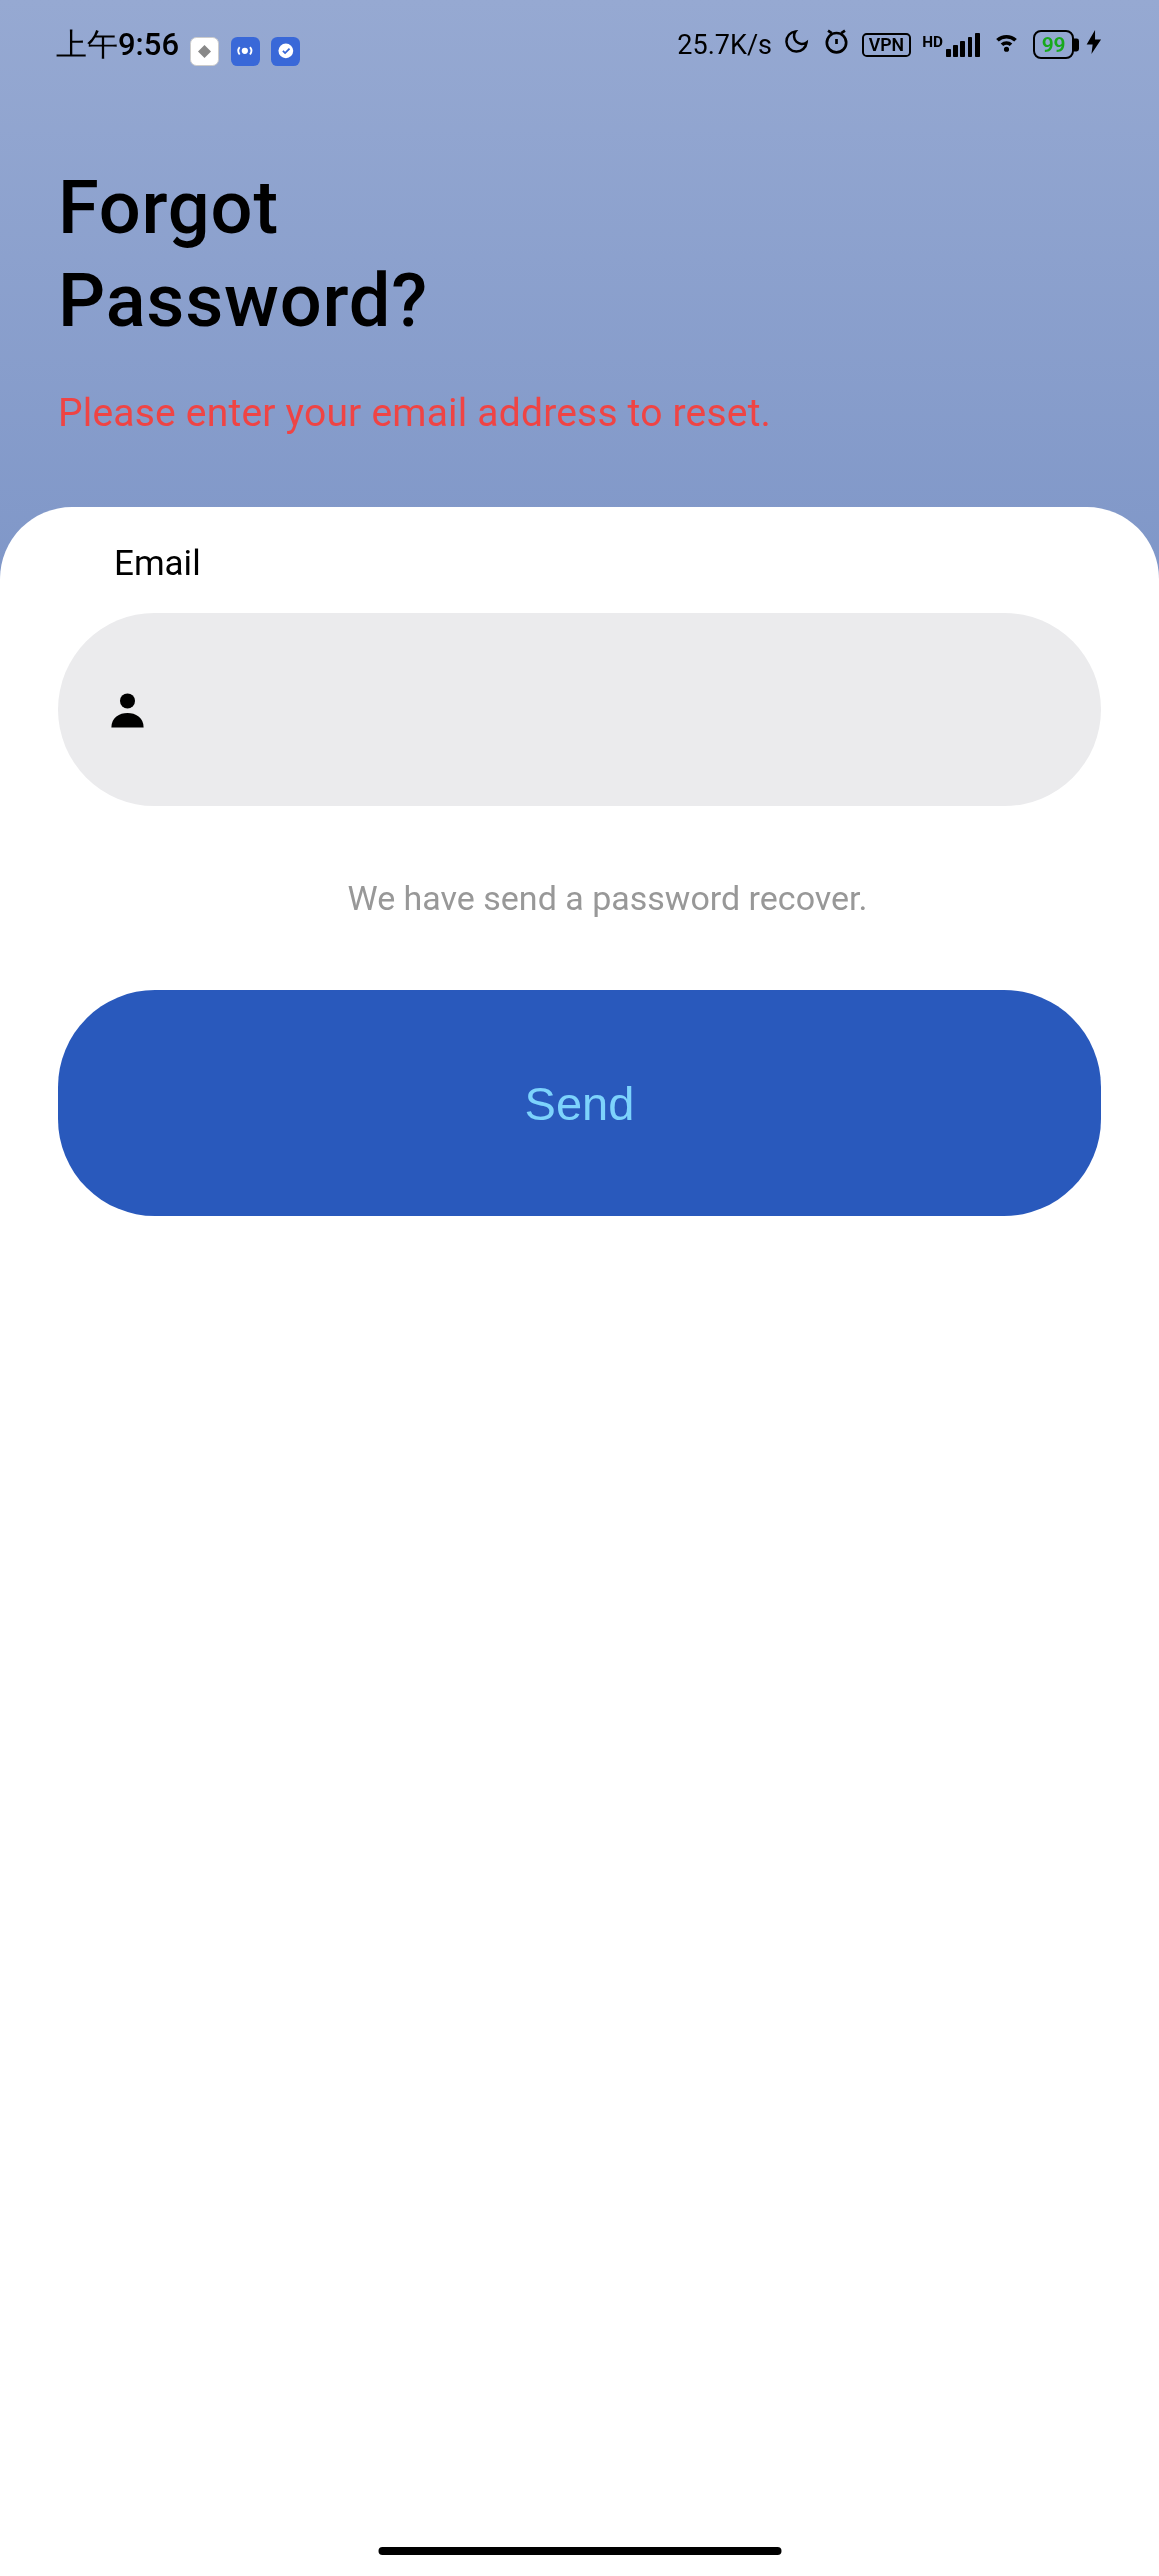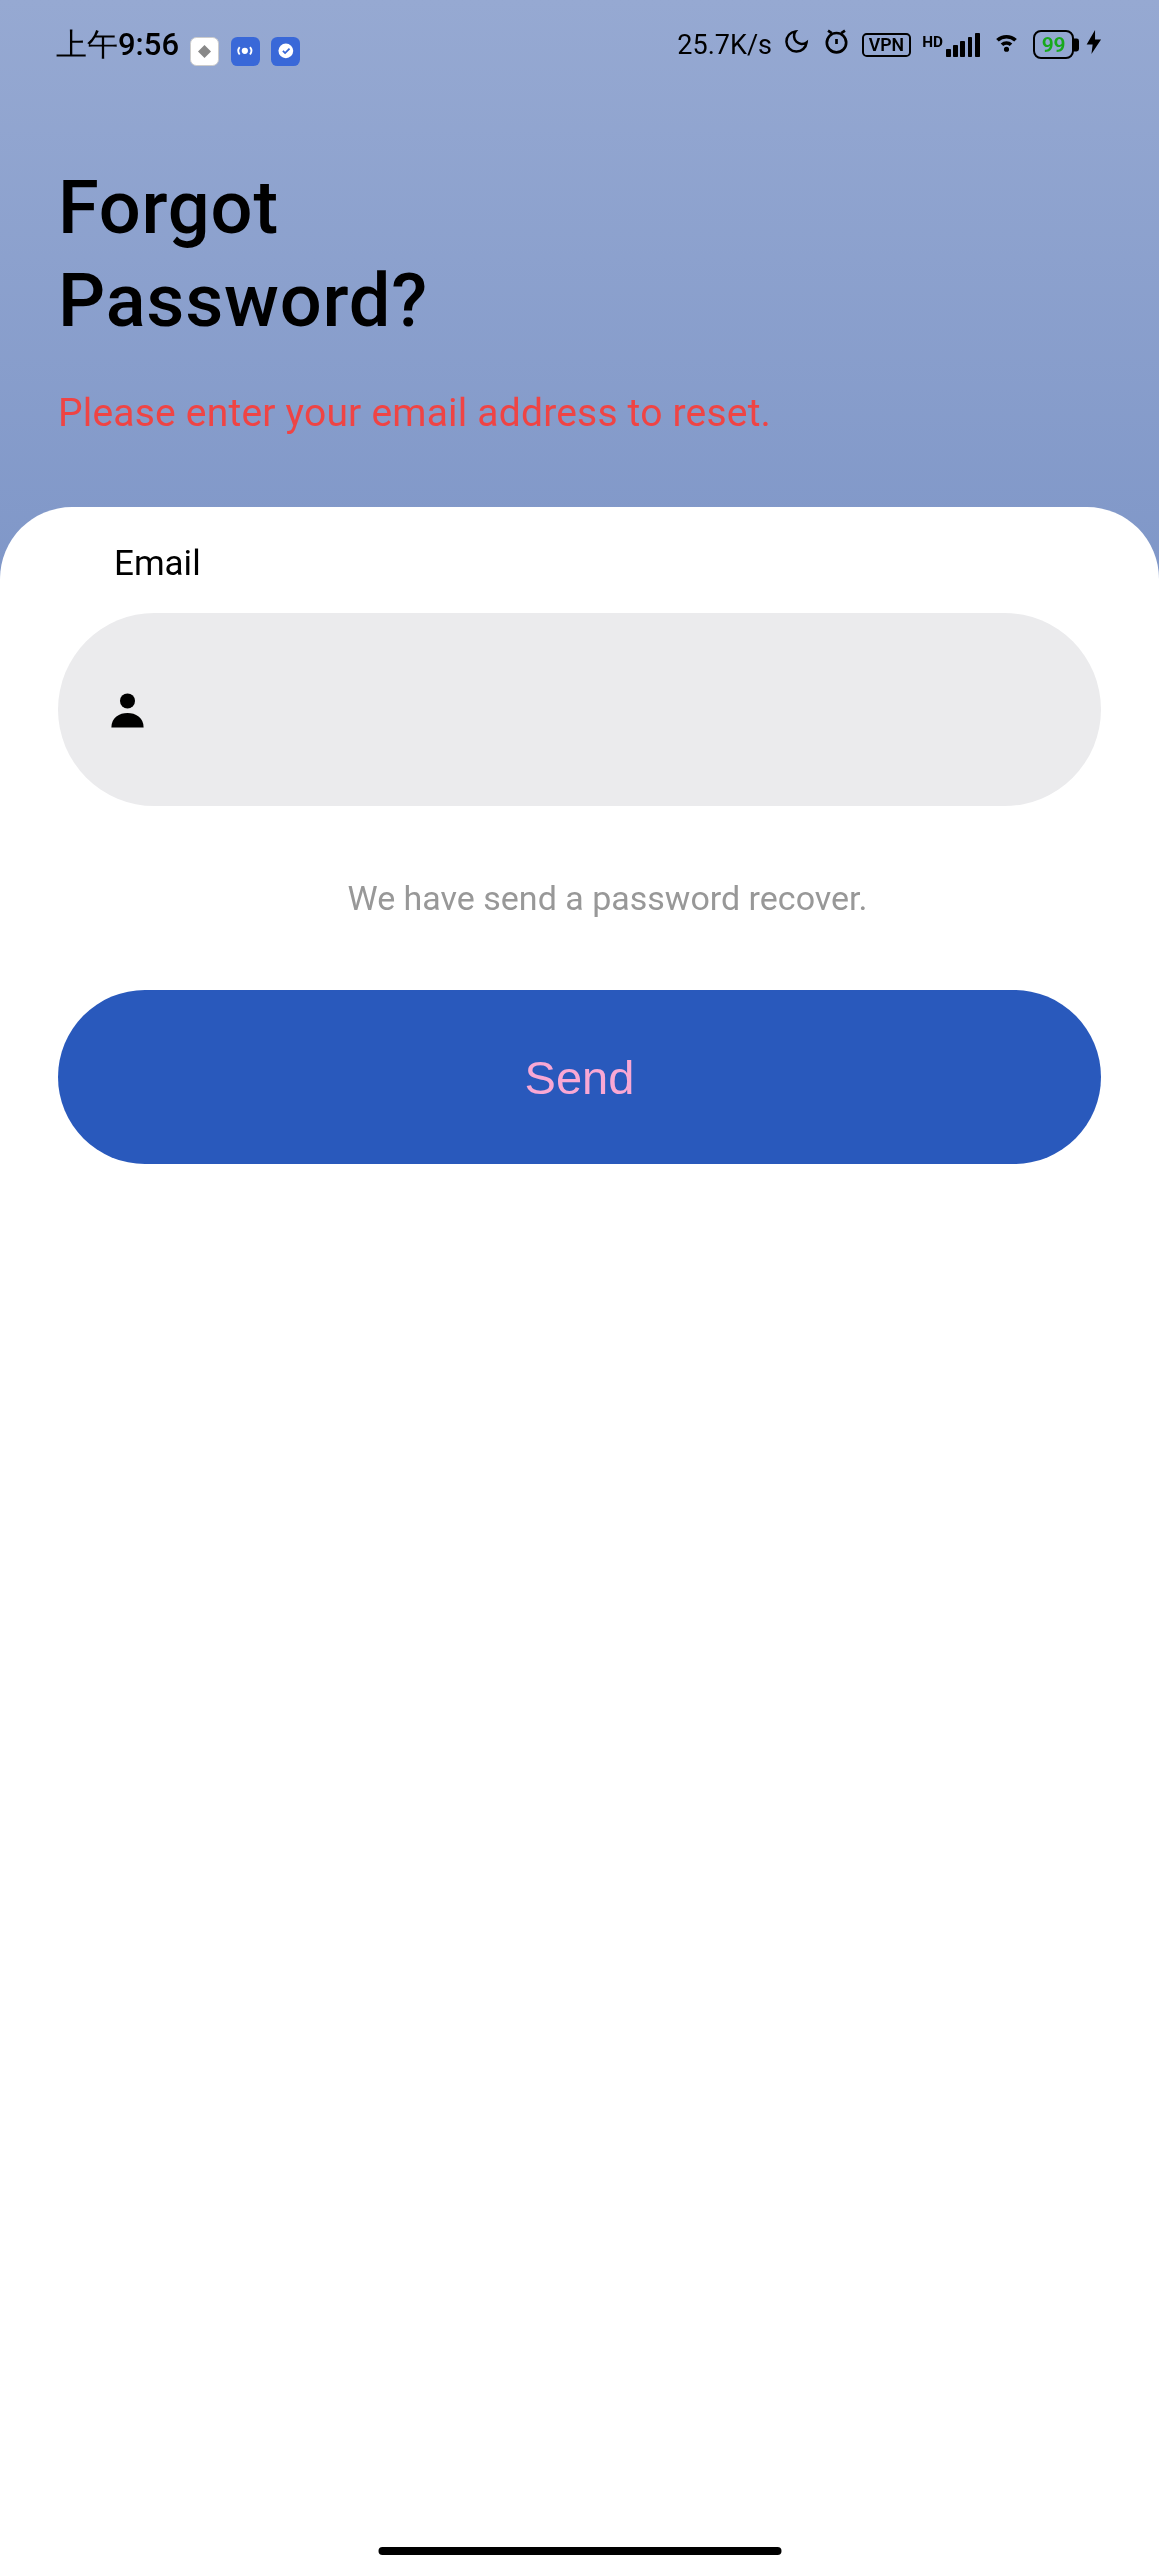--- a/index.html
+++ b/index.html
@@ -140,26 +140,26 @@
       font-size: 34px;
       color: #989898;
       margin-top: 72px;
       margin-left: 56px;
       text-align: center;
     }
     .send-btn {
       margin-top: 72px;
       width: 100%;
       background: #2959BC;
-      color: #f9a8d4;
+      color: #7dd3fc;
       font-size: 47px;
       font-weight: 400;
       border: none;
       border-radius: 97px;
-      height: 174px;
+      height: 226px;
       cursor: pointer;
     }
     .home-indicator {
       position: absolute;
       bottom: 21px;
       left: 50%;
       transform: translateX(-50%);
       width: 403px;
       height: 8px;
       background: #000;

